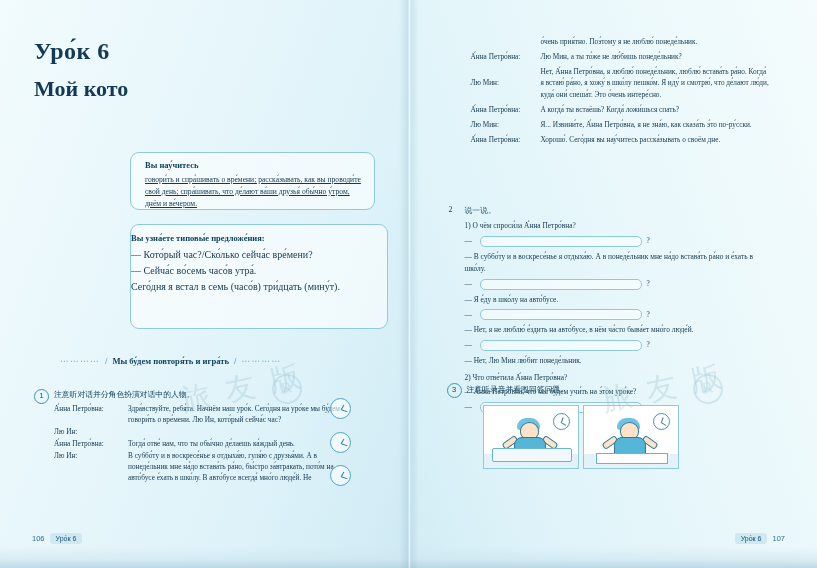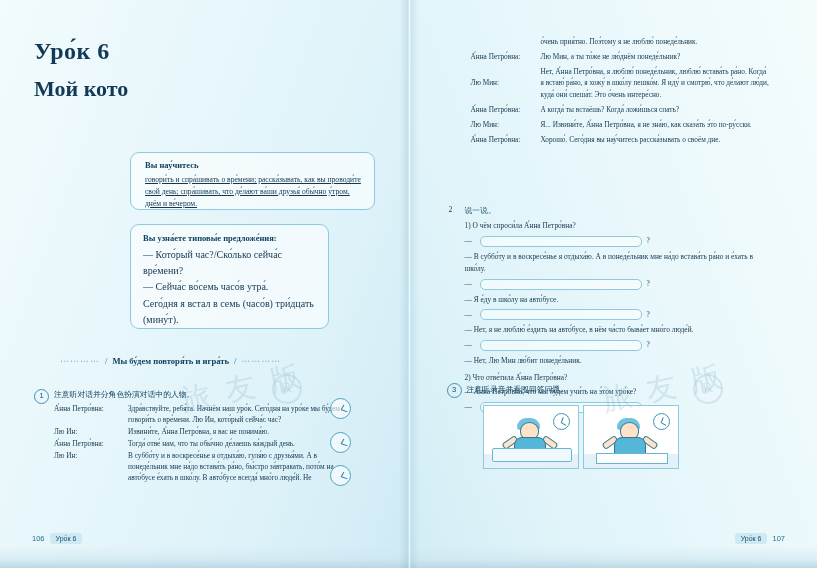--- a/index.html
+++ b/index.html
@@ -112,22 +112,22 @@
     color: #14384f;
     text-decoration: underline;
   }
   .box-learn {
     left: 130px; top: 152px;
     width: 245px; height: 58px;
     padding: 7px 12px 6px 14px;
   }
   .box-phrases {
     left: 130px; top: 224px;
-    width: 199px; height: 105px;
-    padding: 8px 12px 0 12px;
+    width: 258px; height: 105px;
+    padding: 8px 12px 0 0;
   }
   .box-phrases .line { font-size: 10px; line-height: 1.62; color: #14384f; }
 
   .dash-head {
     position: absolute;
     left: 60px; top: 356px;
     width: 300px;
     display: flex;
     align-items: center;
     gap: 5px;
@@ -352,21 +352,20 @@
     <div class="ex-num" style="left:34px; top:389px;">1</div>
     <div class="ex-head" style="left:54px; top:389px;">注意听对话并分角色扮演对话中的人物。</div>
 
     <div class="dialogue" style="left:54px; top:404px; width:300px;">
       <div class="dlg-row">
         <div class="dlg-speaker">А́нна Петро́вна:</div>
         <div class="dlg-text">Здра́вствуйте, ребя́та. Начнём наш уро́к. Сего́дня на уро́ке мы бу́дем говори́ть о вре́мени. Лю Ин, кото́рый сейча́с час?</div>
       </div>
       <div class="dlg-row">
         <div class="dlg-speaker">Лю Ин:</div>
-        <div class="dlg-text">Извини́те, А́нна Петро́вна, я вас не понима́ю.</div>
       </div>
       <div class="dlg-row">
         <div class="dlg-speaker">А́нна Петро́вна:</div>
         <div class="dlg-text">Тогда́ отве́ нам, что ты обы́чно де́лаешь ка́ждый день.</div>
       </div>
       <div class="dlg-row">
         <div class="dlg-speaker">Лю Ин:</div>
         <div class="dlg-text">В суббо́ту и в воскресе́нье я отдыха́ю, гуля́ю с друзья́ми. А в понеде́льник мне на́до встава́ть ра́но, бы́стро за́втракать, пото́м на авто́бусе е́хать в шко́лу. В авто́бусе всегда́ мно́го люде́й. Не</div>
       </div>
     </div>
@@ -386,21 +385,21 @@
 
   <div class="page page-right">
 
     <div class="rdlg" style="left:62px; top:36px; width:300px;">
       <div class="rdlg-row">
         <div class="rdlg-speaker"></div>
         <div class="rdlg-text">о́чень прия́тно. Поэ́тому я не люблю́ понеде́льник.</div>
       </div>
       <div class="rdlg-row">
         <div class="rdlg-speaker">А́нна Петро́вна:</div>
-        <div class="rdlg-text">Лю Мин, а ты то́же не лю́днём понеде́льник?</div>
+        <div class="rdlg-text">Лю Мин, а ты то́же не лю́бишь понеде́льник?</div>
       </div>
       <div class="rdlg-row">
         <div class="rdlg-speaker">Лю Мин:</div>
         <div class="rdlg-text">Нет, А́нна Петро́вна, я люблю́ понеде́льник, люблю́ встава́ть ра́но. Когда́ я встаю́ ра́но, я хожу́ в шко́лу пешко́м. Я иду́ и смотрю́, что де́лают лю́ди, куда́ они́ спеша́т. Это о́чень интере́сно.</div>
       </div>
       <div class="rdlg-row">
         <div class="rdlg-speaker">А́нна Петро́вна:</div>
         <div class="rdlg-text">А когда́ ты встаёшь? Когда́ ложи́шься спать?</div>
       </div>
       <div class="rdlg-row">

